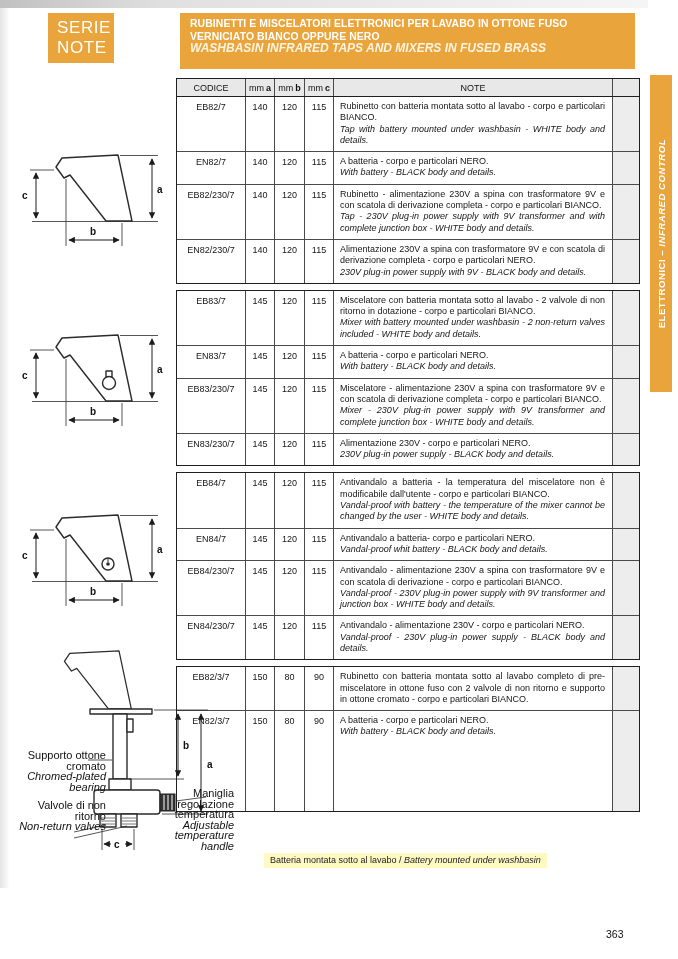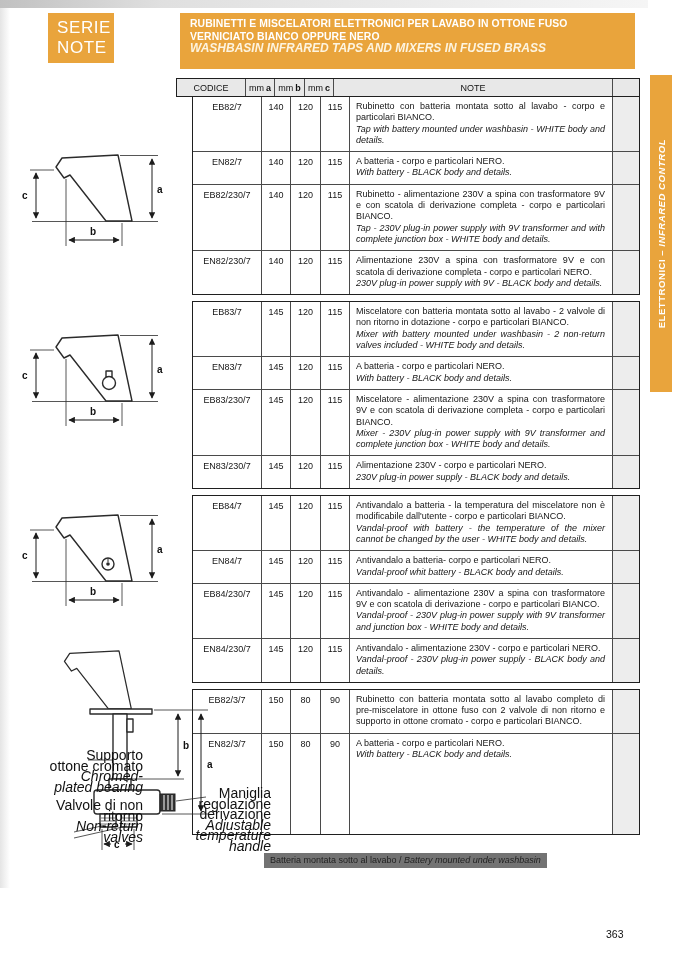--- a/index.html
+++ b/index.html
@@ -29,43 +29,43 @@
   .side-tab .vtxt i{font-style:italic;}
 
   
   #tablewrap{position:absolute;left:176px;top:78px;width:464px;border-radius:19px;}
   .thead{display:grid;grid-template-columns:68px 29px 30px 29px 1fr 27px;
     border:1.5px solid #1f1f1f;background:#e8e8e8;height:19px;box-sizing:border-box;}
   .thead .hc{display:flex;align-items:center;justify-content:center;font-size:9px;
     border-left:1px solid #4a4a4a;color:#111;}
   .thead .hc:first-child{border-left:none;}
   .thead .hc b{margin-left:2px;}
-  .tgroup{border:1.5px solid #1f1f1f;background:#fff;margin-top:6px;box-sizing:border-box;margin-left:16px;}
+  .tgroup{border:1.5px solid #1f1f1f;background:#fff;margin-top:6px;box-sizing:border-box;}
   #groups .tgroup:first-child{margin-top:0;border-top:none;}
   .trow{display:grid;grid-template-columns:68px 29px 30px 29px 1fr 27px;border-top:1px solid #4a4a4a;}
   .tgroup .trow:first-child{border-top:none;}
   .tc{border-left:1px solid #4a4a4a;padding:5px 2px 4px 2px;font-size:9px;line-height:11.3px;
     text-align:center;color:#151515;box-sizing:border-box;}
   .tc:first-child{border-left:none;}
   .tc.note{text-align:justify;padding:4px 7px 5px 6px;}
   .tc.note .en{font-style:italic;}
   .tc.fill{background:#ededed;}
   #groups .tgroup:last-child .trow:last-child{min-height:100px;}
 
   
-  .caption{position:absolute;left:264px;top:853px;background:#737373;color:#222;
+  .caption{position:absolute;left:264px;top:853px;background:#fef9c3;color:#222;
     font-size:9px;padding:2px 6px 3px 6px;white-space:nowrap;}
   .caption .en{font-style:italic;}
 
   .page-num{position:absolute;left:606px;top:928px;font-size:10.5px;color:#111;}
 
   
   .diag{position:absolute;}
   svg text{font-family:"Liberation Sans",sans-serif;font-size:10px;font-weight:bold;fill:#111;}
-  .lbl{position:absolute;font-size:14px;line-height:10.6px;color:#111;text-align:right;margin-left:37px;}
+  .lbl{position:absolute;font-size:11px;line-height:10.6px;color:#111;text-align:right;}
   .lbl .en{font-style:italic;}
   :root{--orange:#e9a43c;}
 </style>
 </head>
 <body>
 
 <div id="page">
 
   <div class="top-shadow"></div>
   <div class="left-shadow"></div>
@@ -397,21 +397,21 @@
 
   <div class="lbl" style="left:8px;top:750px;width:98px">
     <div>Supporto ottone cromato</div>
     <div class="en">Chromed-plated bearing</div>
   </div>
   <div class="lbl" style="left:8px;top:800px;width:98px">
     <div>Valvole di non ritorno</div>
     <div class="en">Non-return valves</div>
   </div>
   <div class="lbl" style="left:150px;top:788px;width:84px">
-    <div>Maniglia regolazione derivazione</div>
+    <div>Maniglia regolazione temperatura</div>
     <div class="en">Adjustable temperature handle</div>
   </div>
 
   <div class="caption"><span>Batteria montata sotto al lavabo</span><span> / </span><span class="en">Battery mounted under washbasin</span></div>
 
   <div class="page-num">363</div>
 
 </div>
 
 </body></html>

